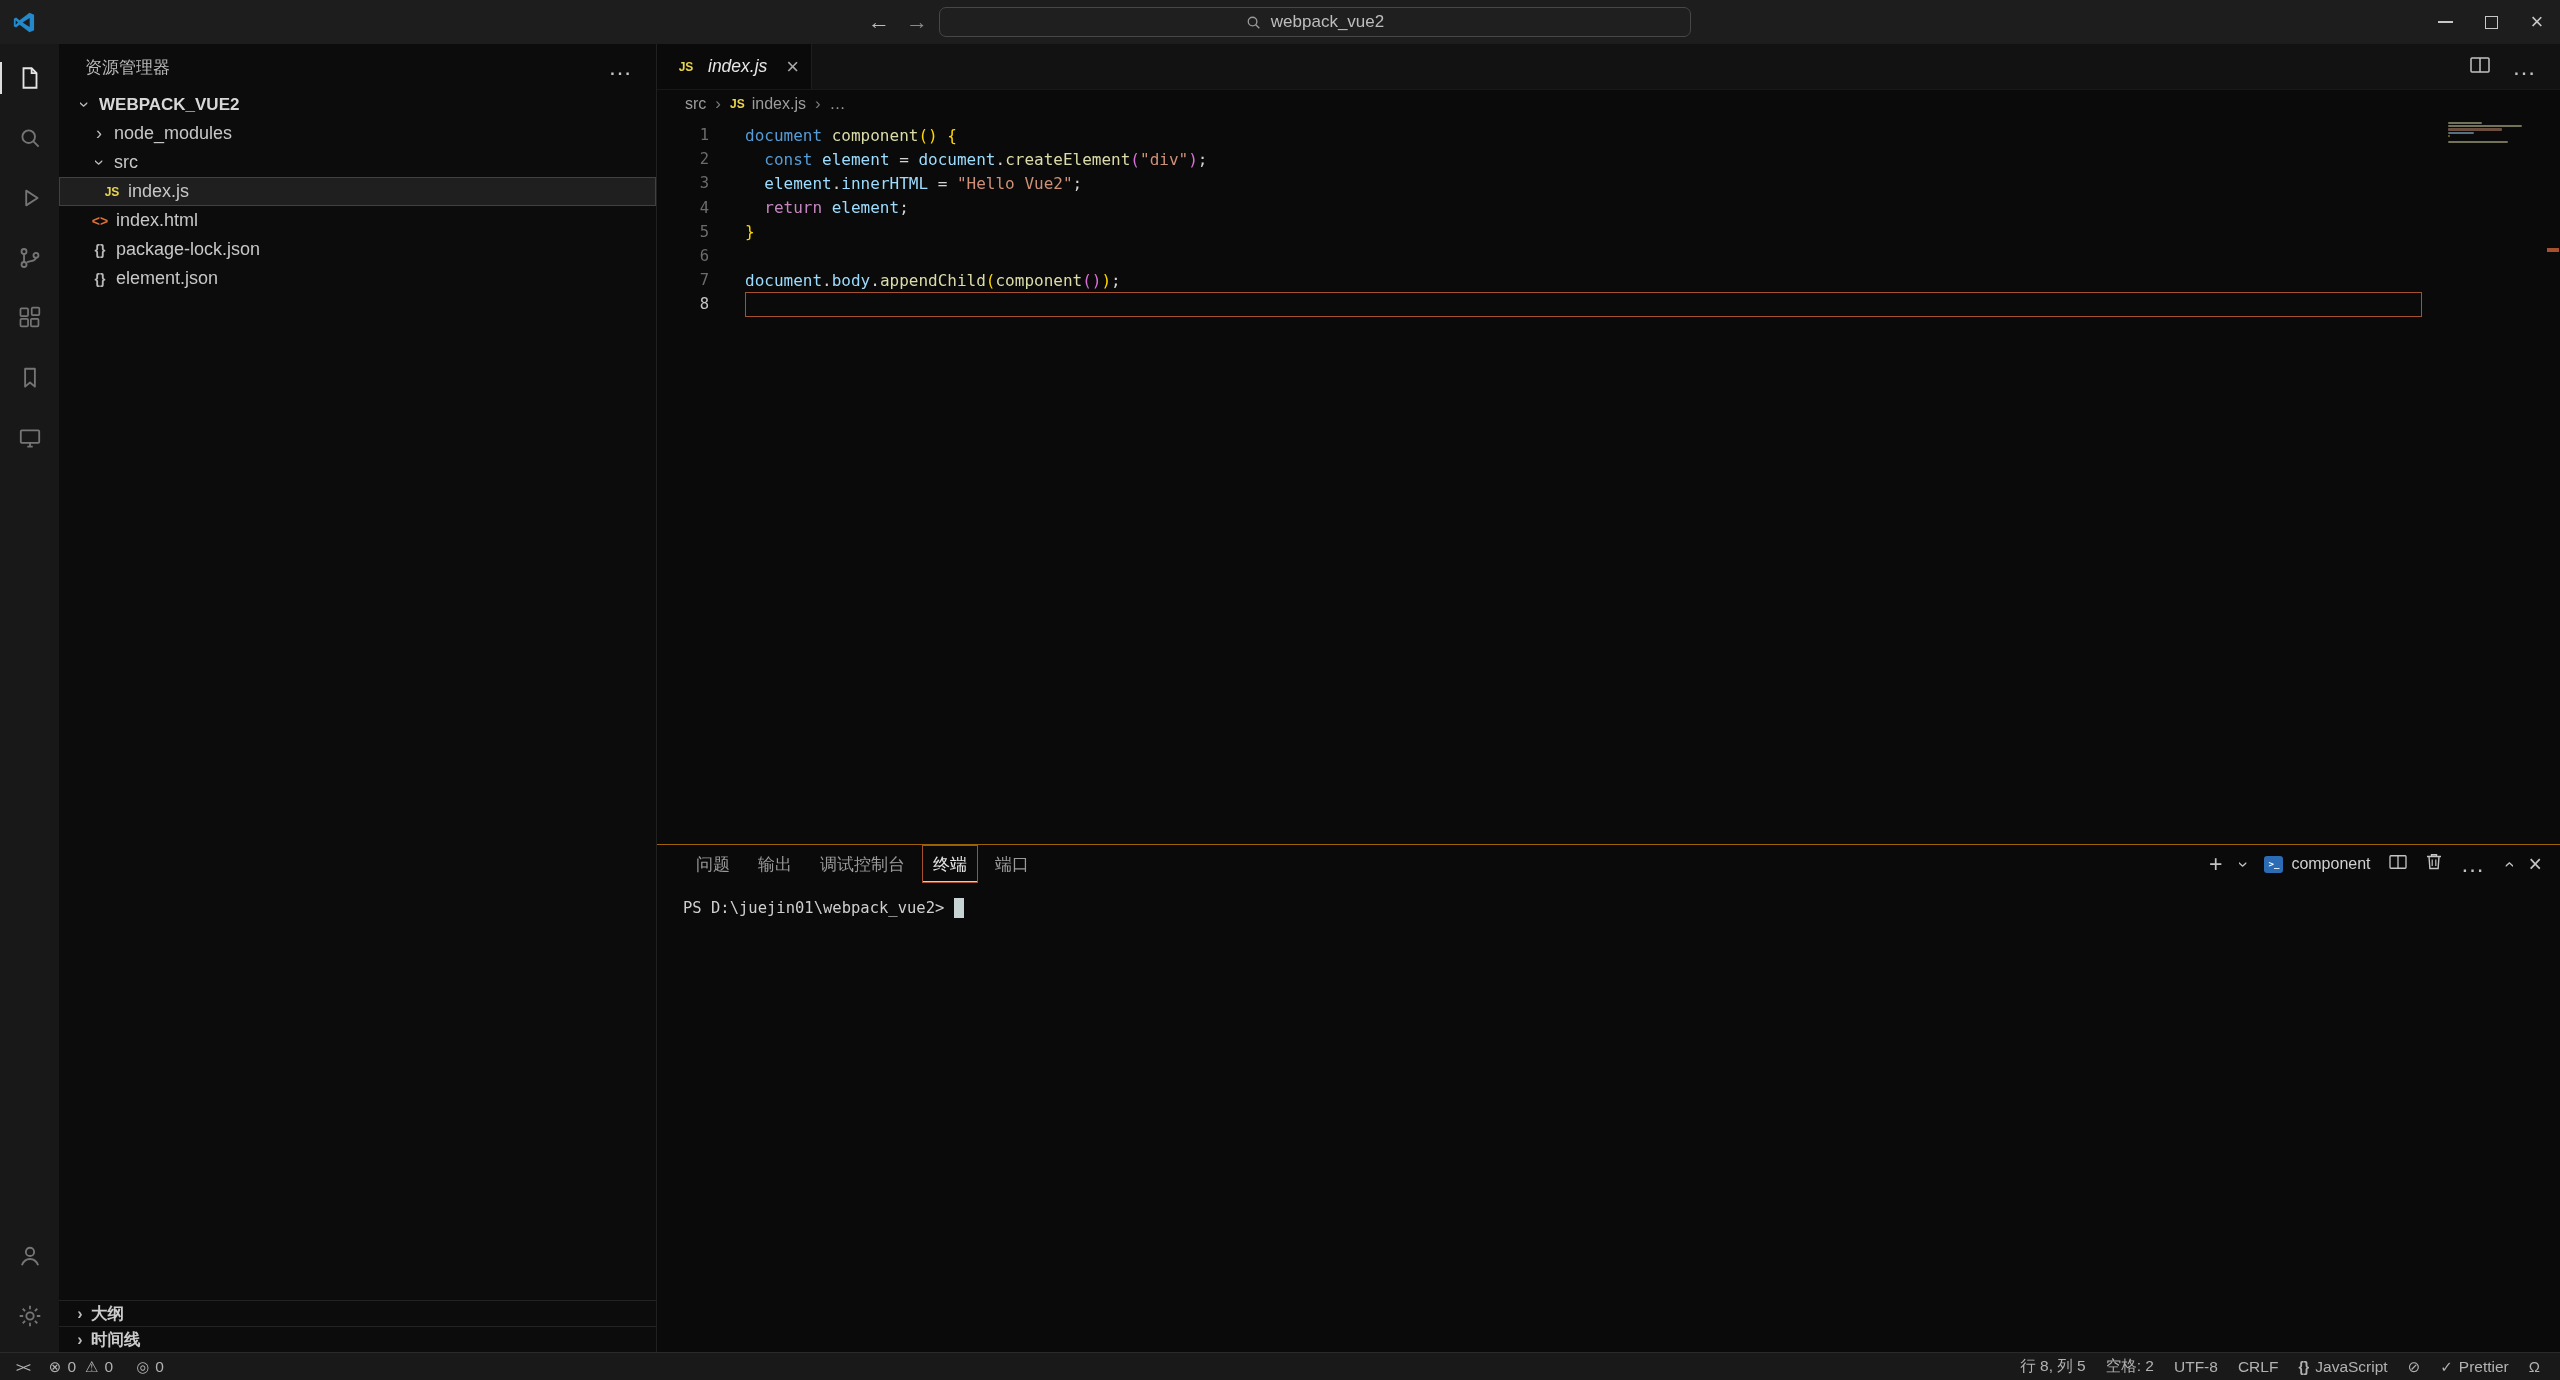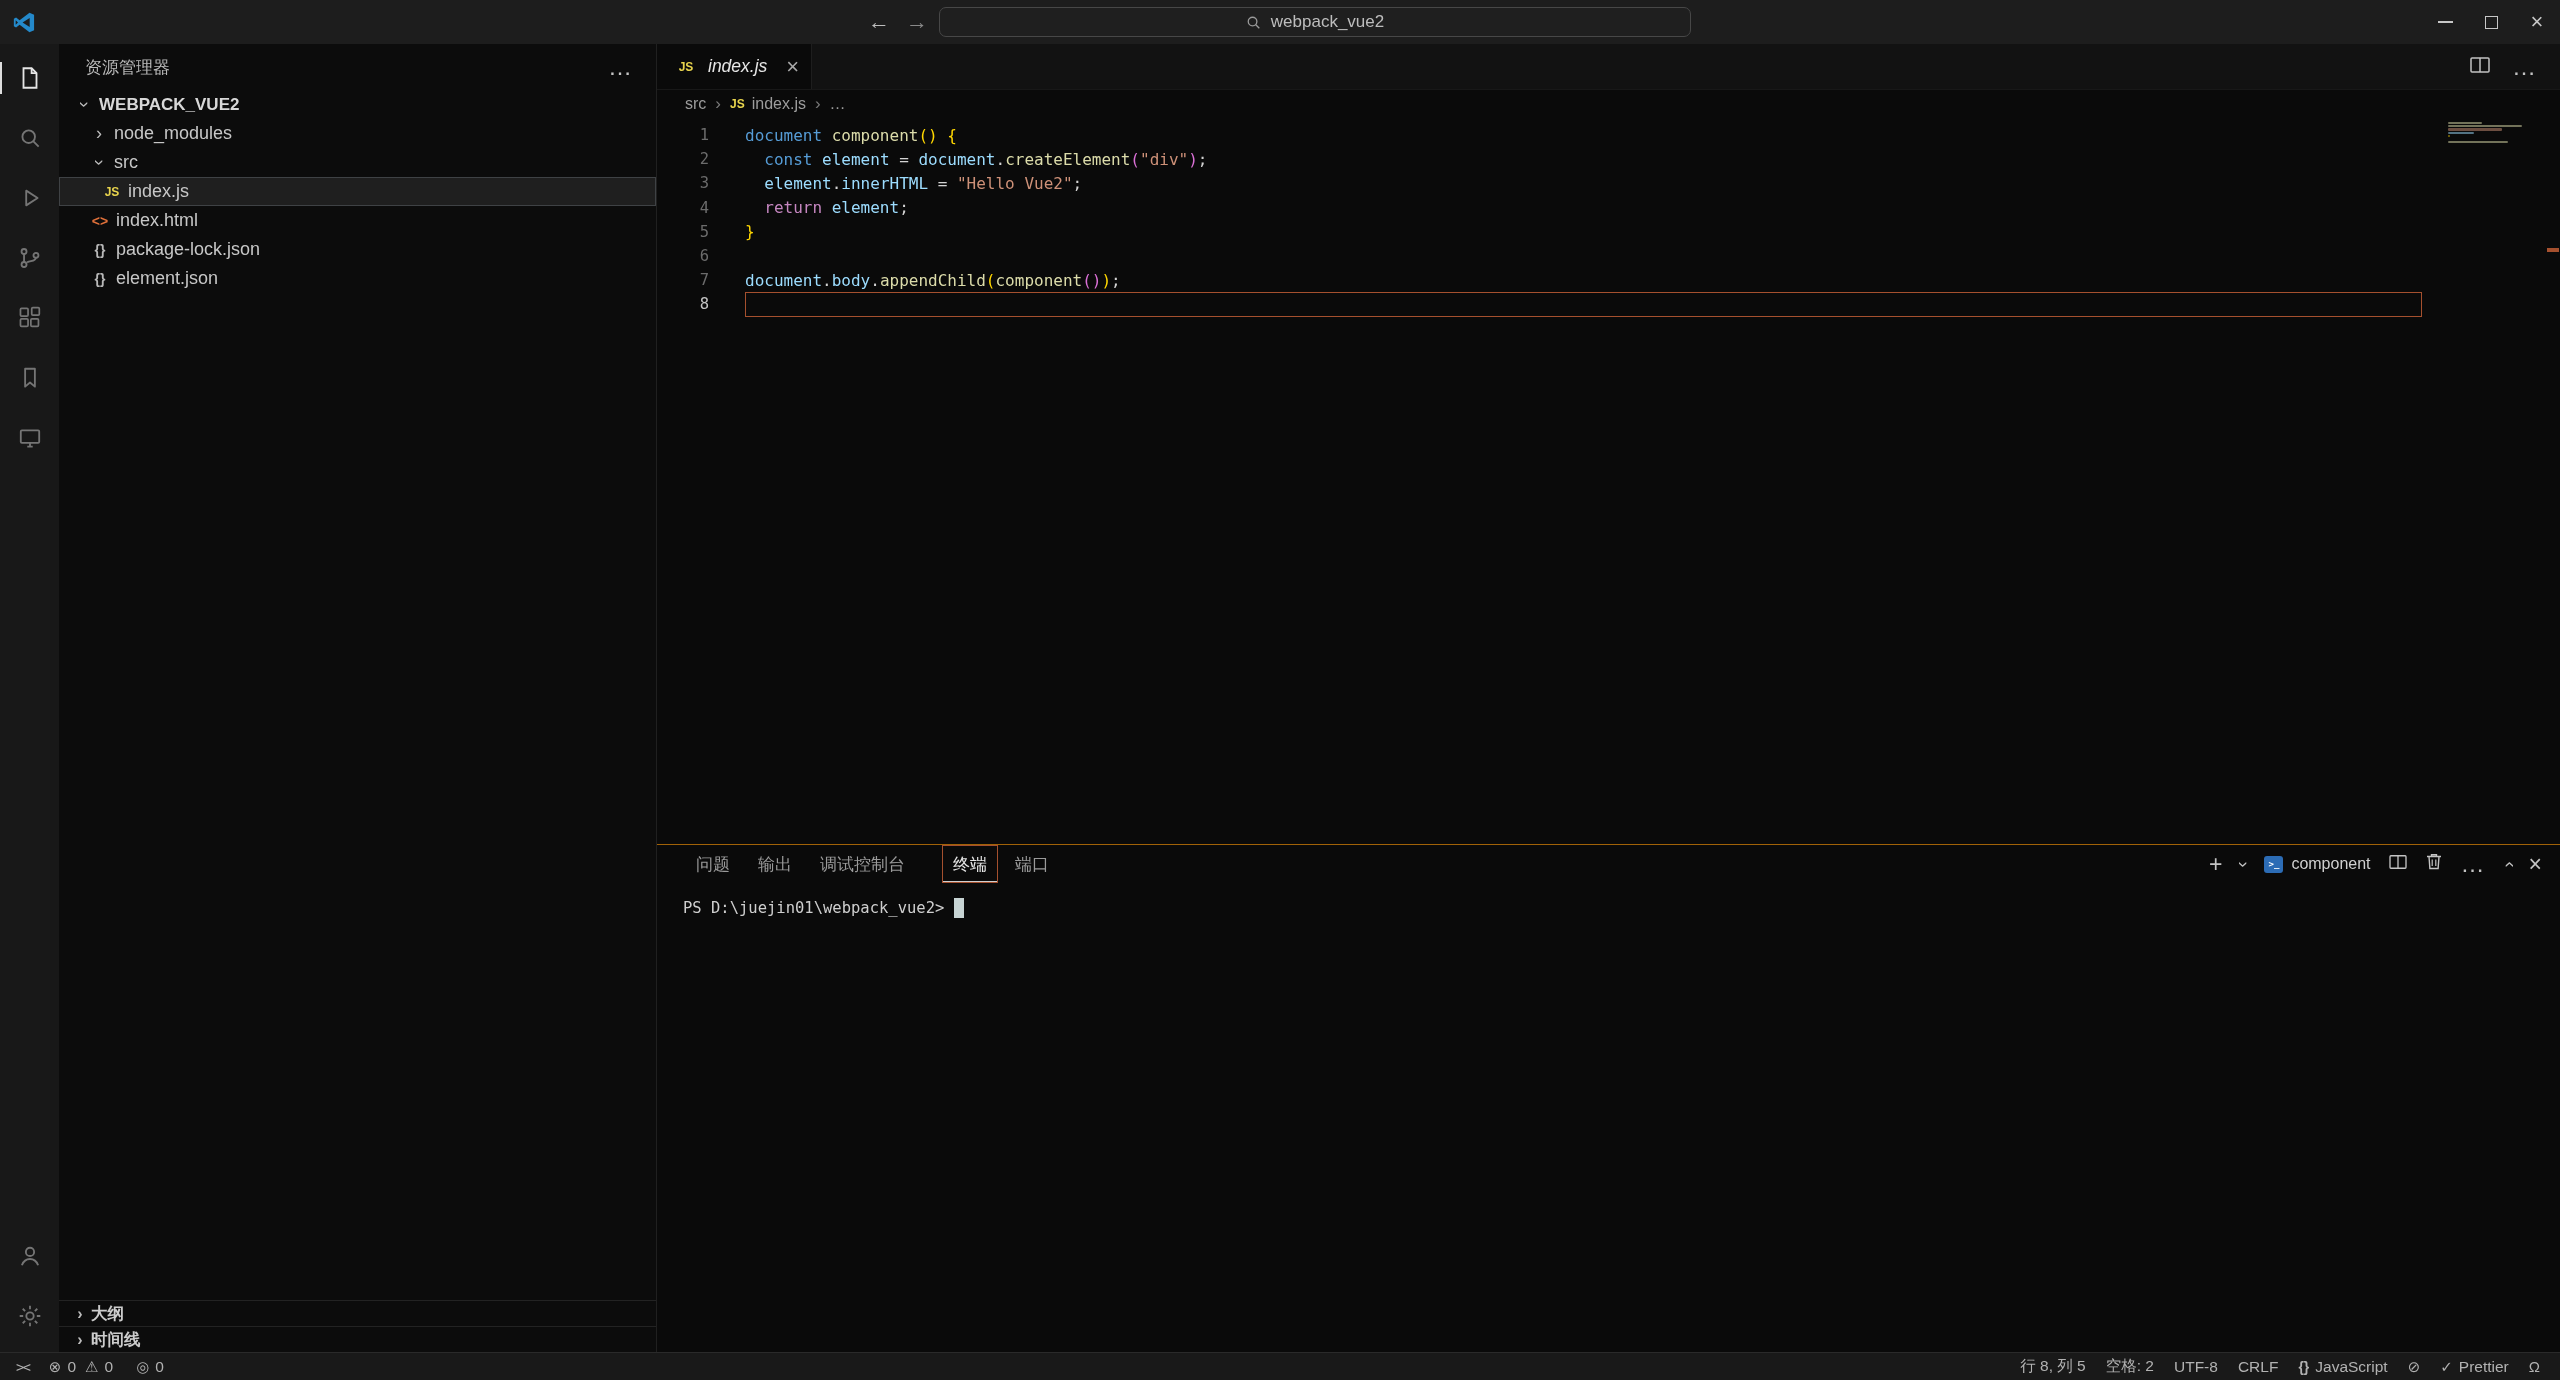--- a/index.html
+++ b/index.html
@@ -82,21 +82,21 @@
   .minimap{position:absolute;right:16px;top:4px;width:96px;display:flex;flex-direction:column;gap:1px;}
   .mm-bar{height:2.2px;border-radius:1px;}
   .overview-ruler{position:absolute;right:0;top:0;width:14px;height:100%;}
   .ov-marker{position:absolute;right:1px;width:12px;height:4px;background:var(--accent);top:130px;}
 
   
   .panel{flex:1;border-top:1px solid #a16207;display:flex;flex-direction:column;min-height:0;}
   .panel-header{flex:0 0 38px;display:flex;align-items:center;padding:0 18px 0 28px;}
   .panel-tabs{display:flex;align-items:stretch;height:38px;gap:6px;}
   .panel-tab{display:flex;align-items:center;padding:0 11px;font-size:17px;color:#9a9a9a;white-space:nowrap;}
-  .panel-tab.active{color:#e6e6e6;box-shadow:inset 0 0 0 1px var(--accent), inset 0 -2px 0 #cfcfcf;margin-left:20px;}
+  .panel-tab.active{color:#e6e6e6;box-shadow:inset 0 0 0 1px var(--accent), inset 0 -2px 0 #cfcfcf;}
   .panel-actions{margin-left:auto;display:flex;align-items:center;gap:18px;color:#c3c3c3;font-size:18px;}
   .plus-glyph{font-size:23px;line-height:16px;}
   .chev{display:inline-block;transform:rotate(90deg);font-size:18px;}
   .chev.up{transform:rotate(-90deg);}
   .shell-label{display:flex;align-items:center;gap:8px;font-size:16px;color:#d0d0d0;}
   .ps-icon{width:19px;height:17px;background:#2c6cb5;color:#fff;font-size:9px;font-weight:bold;
     display:flex;align-items:center;justify-content:center;border-radius:3px;
     font-family:"DejaVu Sans Mono",monospace;}
   .panel-close{font-size:23px;line-height:16px;}
   .terminal{flex:1;padding:13px 0 0 26px;font-family:"DejaVu Sans Mono","Liberation Mono",monospace;

